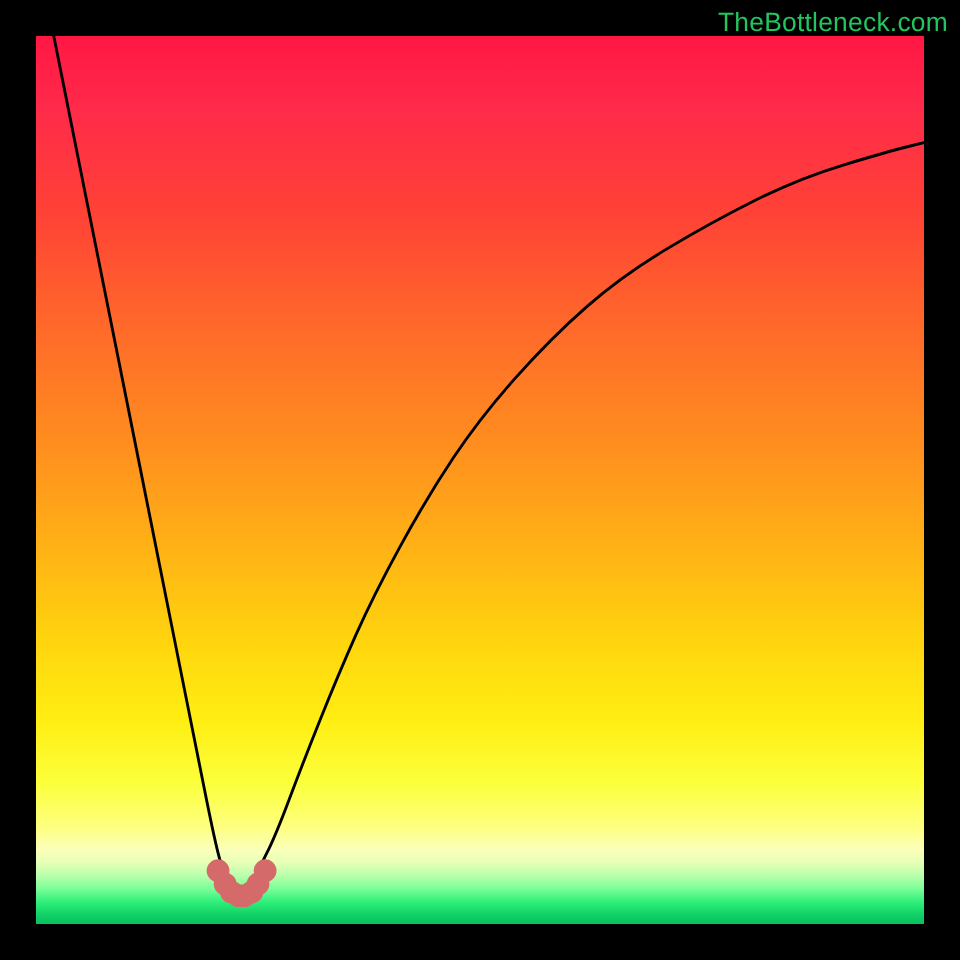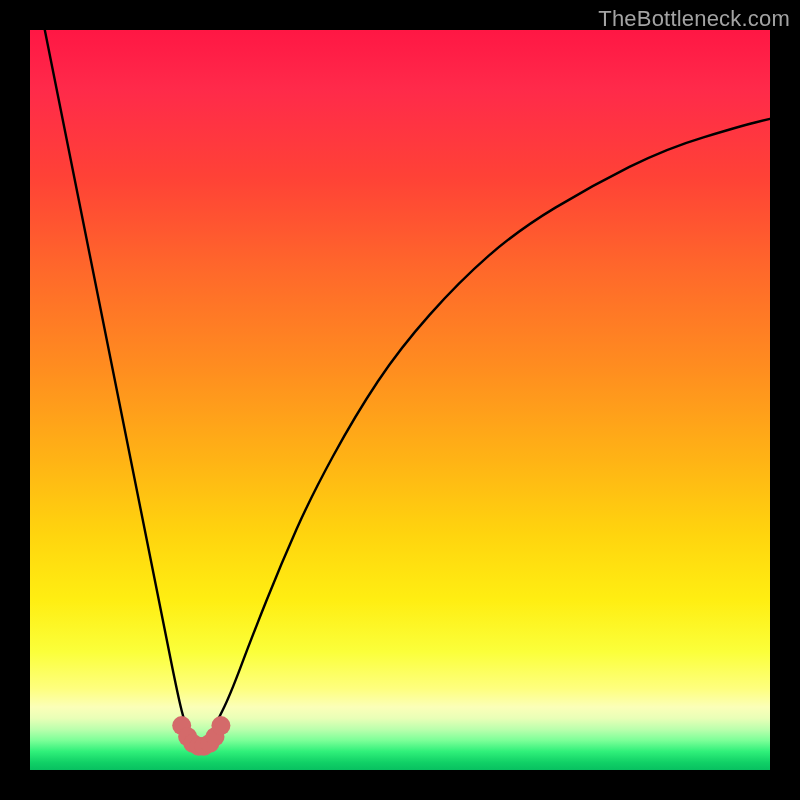--- a/index.html
+++ b/index.html
@@ -52,21 +52,21 @@
     left: 0;
     top: 0;
     width: 740px;
     height: 740px;
     overflow: visible;
   }
   .watermark {
     position: absolute;
     top: 6px;
     right: 10px;
-    color: #a3a3a3;
+    color: #22c55e;
     font-size: 22px;
     font-weight: 400;
     letter-spacing: 0.2px;
     user-select: none;
   }
 </style>
 </head>
 <body>
 
 <div class="frame">

